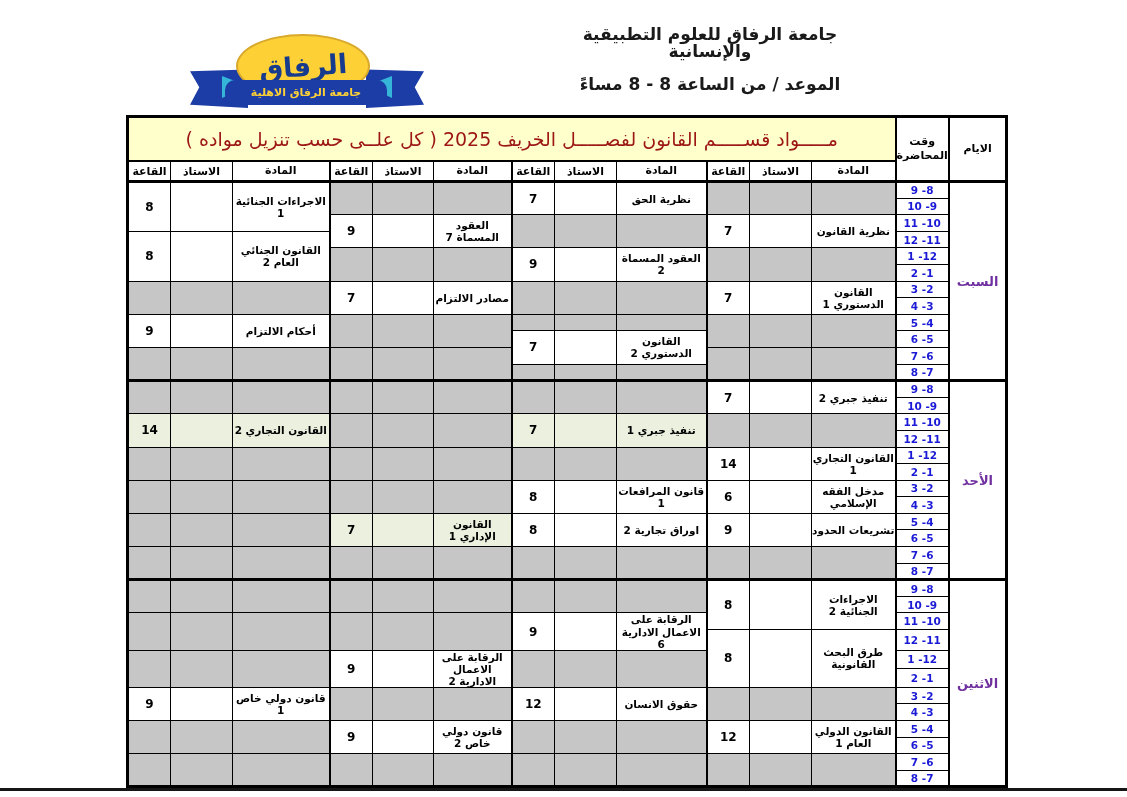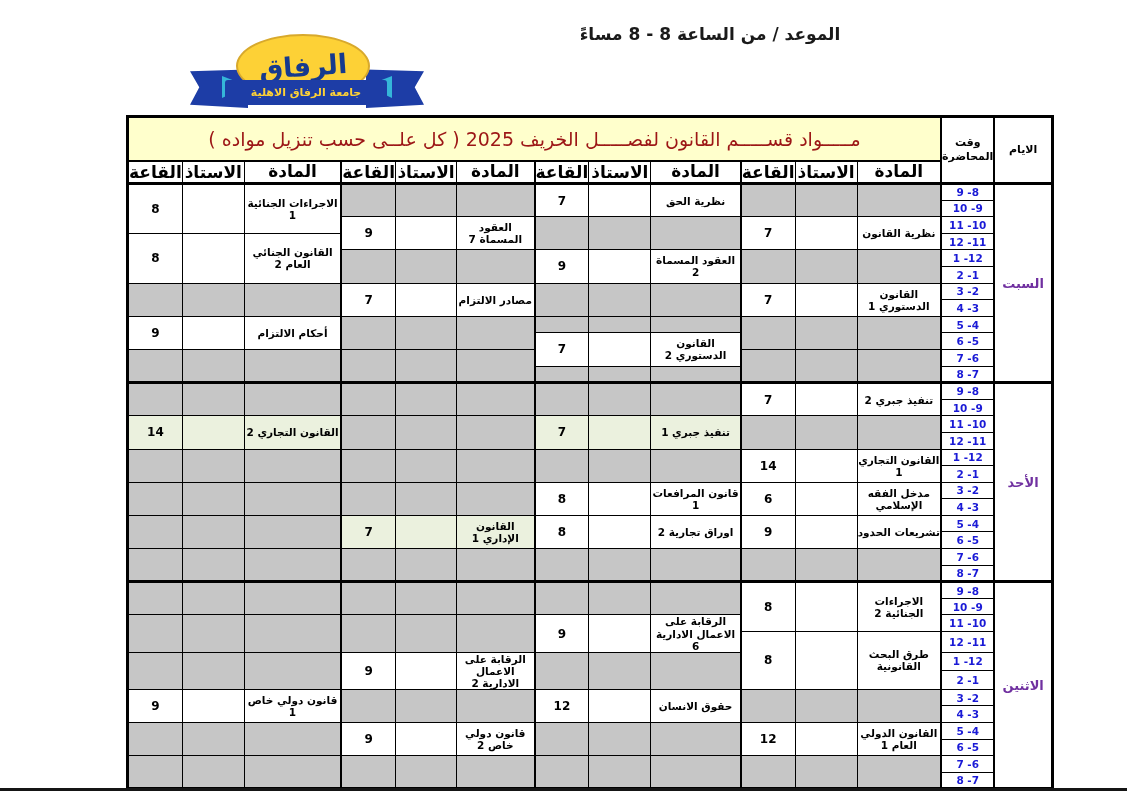--- a/index.html
+++ b/index.html
@@ -24,40 +24,40 @@
     position:absolute; top:44px; width:58px; height:40px; background:var(--logo-blue); z-index:1;
   }
   .ribbon-wing.left  { left:-2px;  clip-path:polygon(100% 4%, 100% 100%, 0 92%, 16% 48%, 0 8%); }
   .ribbon-wing.right { right:-2px; clip-path:polygon(0 4%, 0 100%, 100% 92%, 84% 48%, 100% 8%); }
   .ribbon-accent { position:absolute; top:52px; width:26px; height:22px; background:var(--logo-teal); z-index:2; }
   .ribbon-accent.left  { left:30px;  clip-path:polygon(0 0, 100% 45%, 0 100%); }
   .ribbon-accent.right { right:30px; clip-path:polygon(100% 0, 0 45%, 100% 100%); }
   .ribbon-band {
     position:absolute; left:33px; top:56px; width:162px; height:25px; background:var(--logo-blue);
     z-index:3; color:var(--logo-yellow); font-size:11px; font-weight:bold; text-align:center;
-    line-height:25px; border-radius:3px; direction:rtl;
+    line-height:25px; border-radius:10px; direction:rtl;
   }
 
   
   table.sched {
     position:absolute; left:126px; top:115px; border-collapse:collapse; table-layout:fixed;
     direction:rtl; border:3px solid #000;
   }
   .sched td {
     border:1px solid #000; padding:0; text-align:center; vertical-align:middle;
     overflow:hidden; background:#fff;
   }
   .title-cell {
     background:var(--title-bg) !important; height:42px; font-size:19px; font-weight:normal;
     color:var(--title-fg); border-bottom-width:2px !important;
   }
   .time-hdr, .days-hdr { font-size:11px; font-weight:bold; line-height:1.3; }
   .time-hdr { border-left-width:2px !important; border-right-width:2px !important; }
   .days-hdr { border-left-width:2px !important; }
-  .hdr2 td { height:18px; font-size:17px; font-weight:bold; border-bottom-width:2px !important; }
+  .hdr2 td { height:18px; font-size:11px; font-weight:bold; border-bottom-width:2px !important; }
   tr.rt { height:16.6px; }
   .time-cell { color:var(--time-fg); font-weight:bold; font-size:10.5px; direction:ltr; }
   .day-cell { color:var(--day-fg); font-weight:bold; font-size:13px; border-left-width:2px !important; }
   .c-mat { font-weight:bold; font-size:10.5px; line-height:1.15; padding:0 2px; border-right-width:2px !important; }
   .c-qa  { font-weight:bold; font-size:12px; border-left-width:2px !important; }
   td.gray  { background:var(--gray-cell); }
   td.green { background:var(--green-cell); }
   tr.day-start td { border-top-width:3px !important; }
 
   .bottom-rule { position:absolute; left:0; top:788px; width:1127px; height:3px; background:#151515; }
@@ -72,20 +72,21 @@
     <div class="ribbon-wing right"></div>
     <div class="ribbon-accent left"></div>
     <div class="ribbon-accent right"></div>
     <div class="logo-ellipse">
       <span class="logo-callig">الرفاق</span>
     </div>
     <div class="ribbon-band">جامعة الرفاق الاهلية</div>
   </div>
 
   <div class="hdr-block">
+    <div class="hdr-line">جامعة الرفاق للعلوم التطبيقية والإنسانية</div>
     <div class="hdr-line">الموعد / من الساعة 8 - 8 مساءً</div>
   </div>
 
   <table class="sched">
     <colgroup>
       <col style="width:58px">
         <col style="width:40px">
       <col style="width:84px">
         <col style="width:62px">
         <col style="width:43px">

